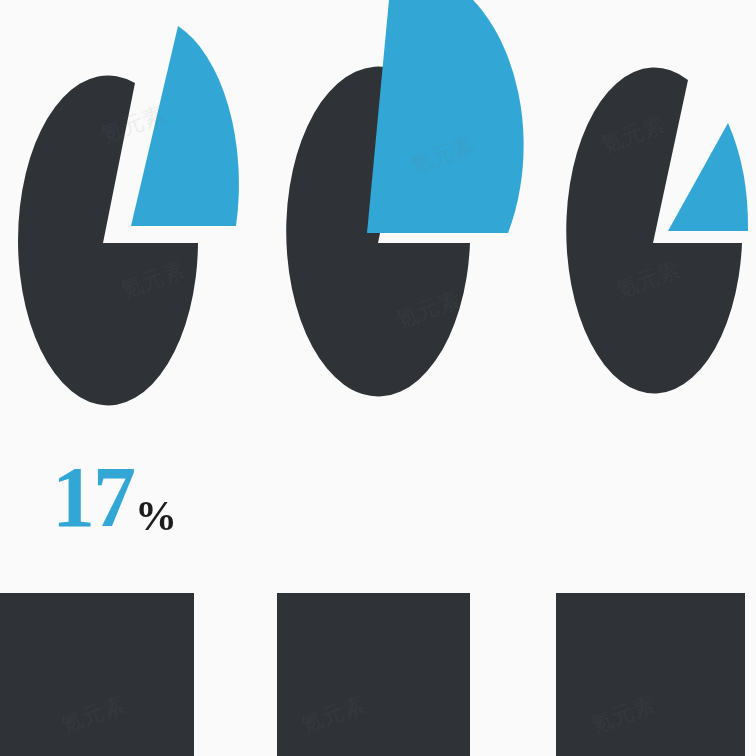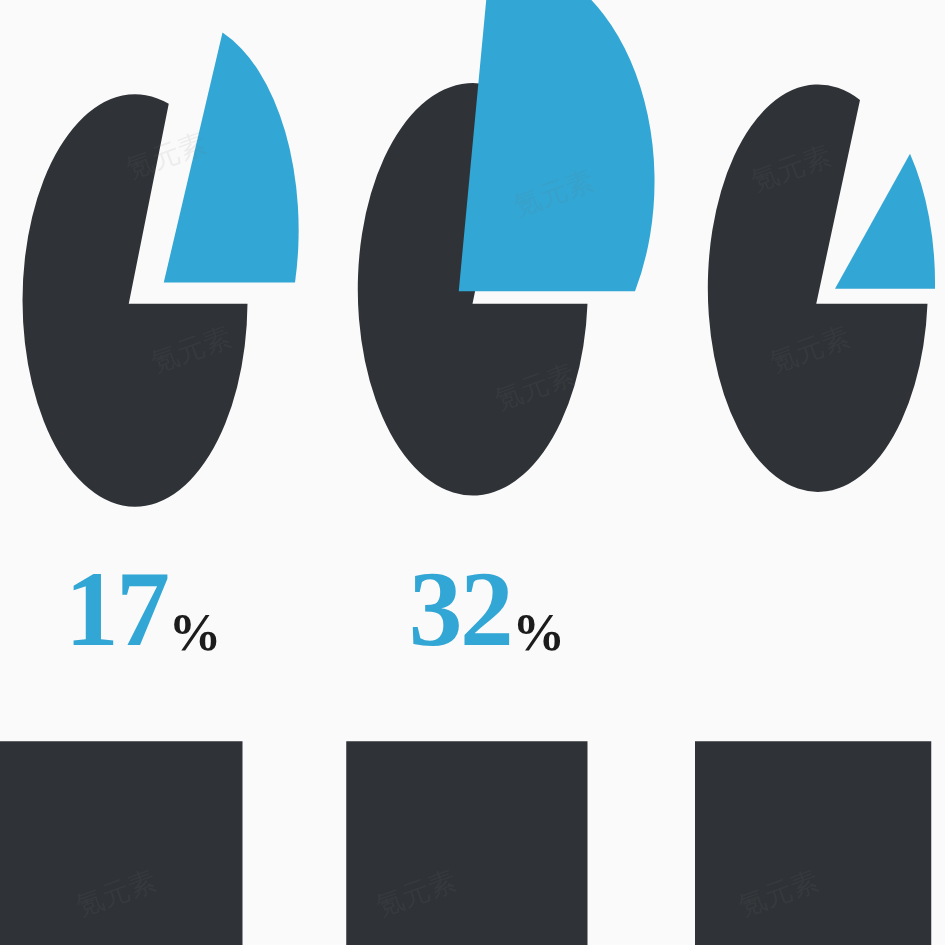--- a/index.html
+++ b/index.html
@@ -27,21 +27,21 @@
     position: absolute;
     left: 0;
     top: 0;
     width: 756px;
     height: 756px;
     display: block;
   }
   .label-layer {
     position: absolute;
     left: 0;
-    top: 0;
+    top: 10px;
     width: 756px;
     height: 624px;
     pointer-events: none;
   }
   .pct-label {
     position: absolute;
     white-space: nowrap;
     line-height: 1;
     font-family: "Liberation Serif", serif;
     font-weight: 700;
@@ -123,23 +123,20 @@
       <rect x="556" y="593" width="189" height="163" fill="#2f3337"></rect>
     </g>
   </svg>
 
   <div class="label-layer">
 
     <div class="pct-label" id="label-0">
       <span class="pct-num" style="color:#32a6d4">17</span><span class="pct-sign" style="color:#1c1c1c">%</span>
     </div>
 
-    <div class="pct-label" id="label-1">
-      <span class="pct-num" style="color:#32a6d4">32</span><span class="pct-sign" style="color:#1c1c1c">%</span>
-    </div>
 
 
   </div>
 
   <div class="watermark" style="left:100px; top:110px;">氪元素</div>
   <div class="watermark" style="left:120px; top:265px;">氪元素</div>
   <div class="watermark" style="left:410px; top:140px;">氪元素</div>
   <div class="watermark" style="left:395px; top:295px;">氪元素</div>
   <div class="watermark" style="left:600px; top:120px;">氪元素</div>
   <div class="watermark" style="left:615px; top:265px;">氪元素</div>

